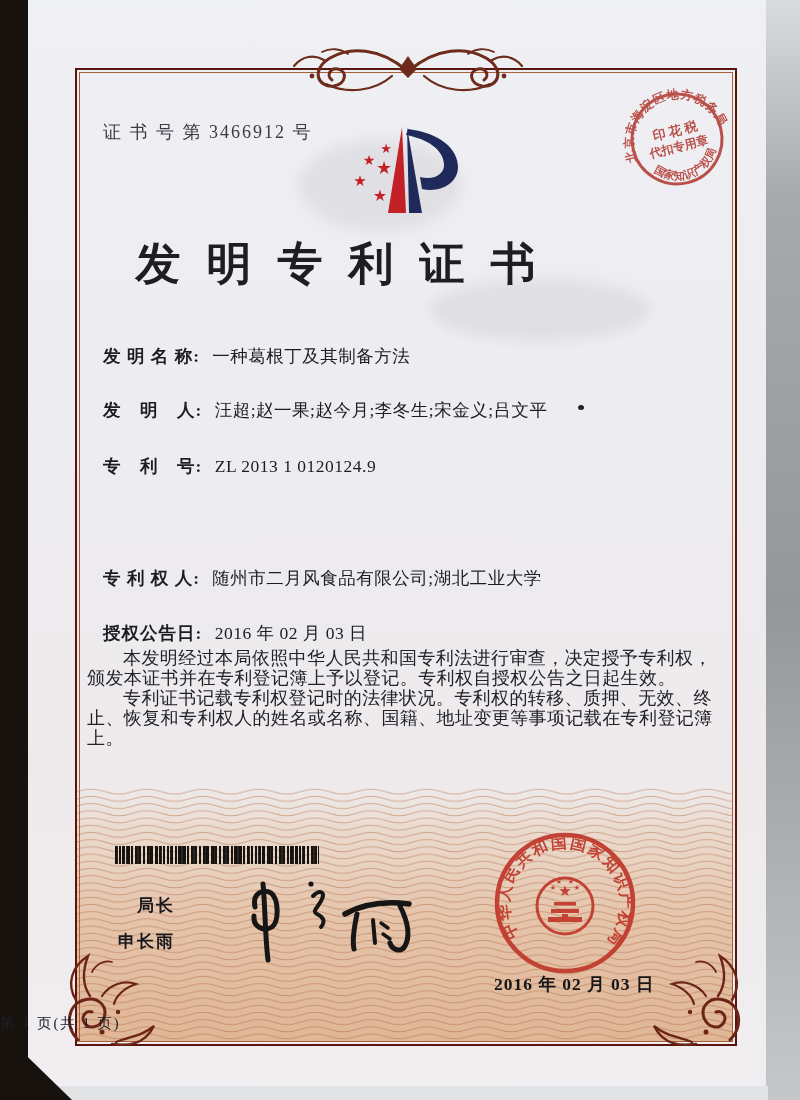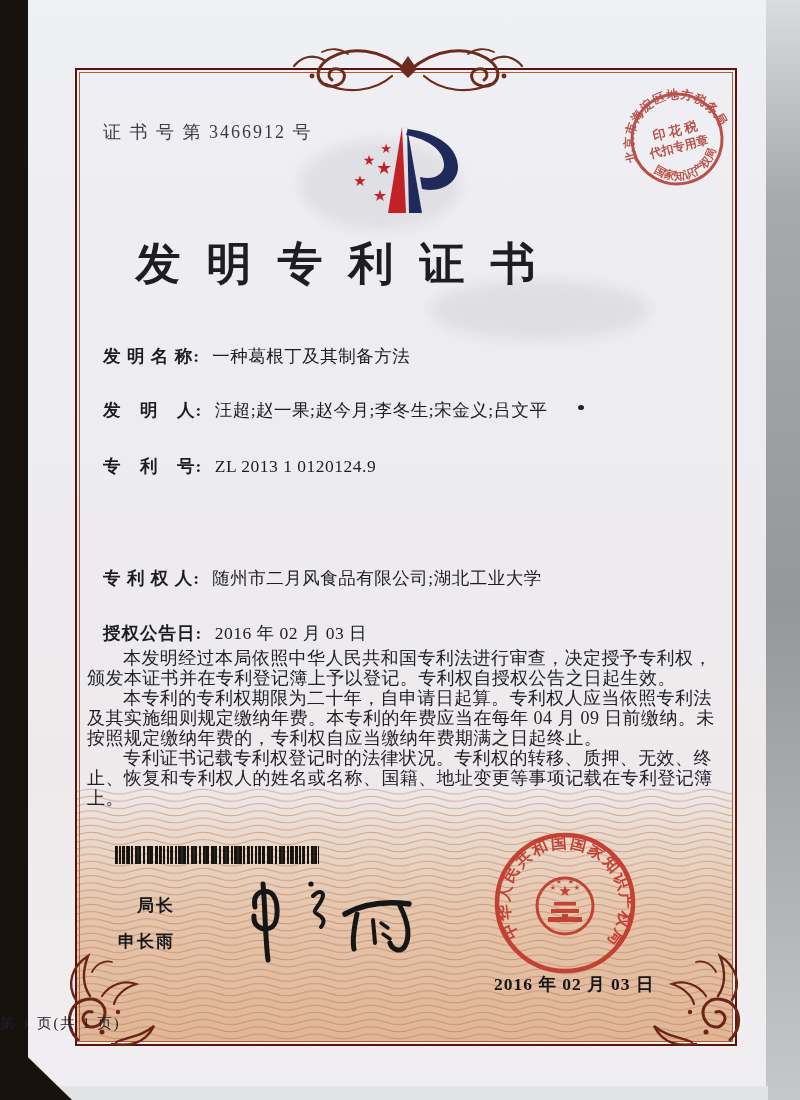--- a/index.html
+++ b/index.html
@@ -170,21 +170,20 @@
   </div>
   <div class="field" style="top:621px;">
     <span class="lbl">授权公告日:</span>
     <span class="val">2016 年 02 月 03 日</span>
   </div>
 
   <div class="ink-speck"></div>
 
   <div class="body-text">
     <p>本发明经过本局依照中华人民共和国专利法进行审查，决定授予专利权，颁发本证书并在专利登记簿上予以登记。专利权自授权公告之日起生效。</p>
-    <p>本专利的专利权期限为二十年，自申请日起算。专利权人应当依照专利法及其实施细则规定缴纳年费。本专利的年费应当在每年 04 月 09 日前缴纳。未按照规定缴纳年费的，专利权自应当缴纳年费期满之日起终止。</p>
     <p>专利证书记载专利权登记时的法律状况。专利权的转移、质押、无效、终止、恢复和专利权人的姓名或名称、国籍、地址变更等事项记载在专利登记簿上。</p>
   </div>
 
   <div class="barcode"></div>
 
   <div class="director">
     <div>局长</div>
     <div>申长雨</div>
   </div>
 

